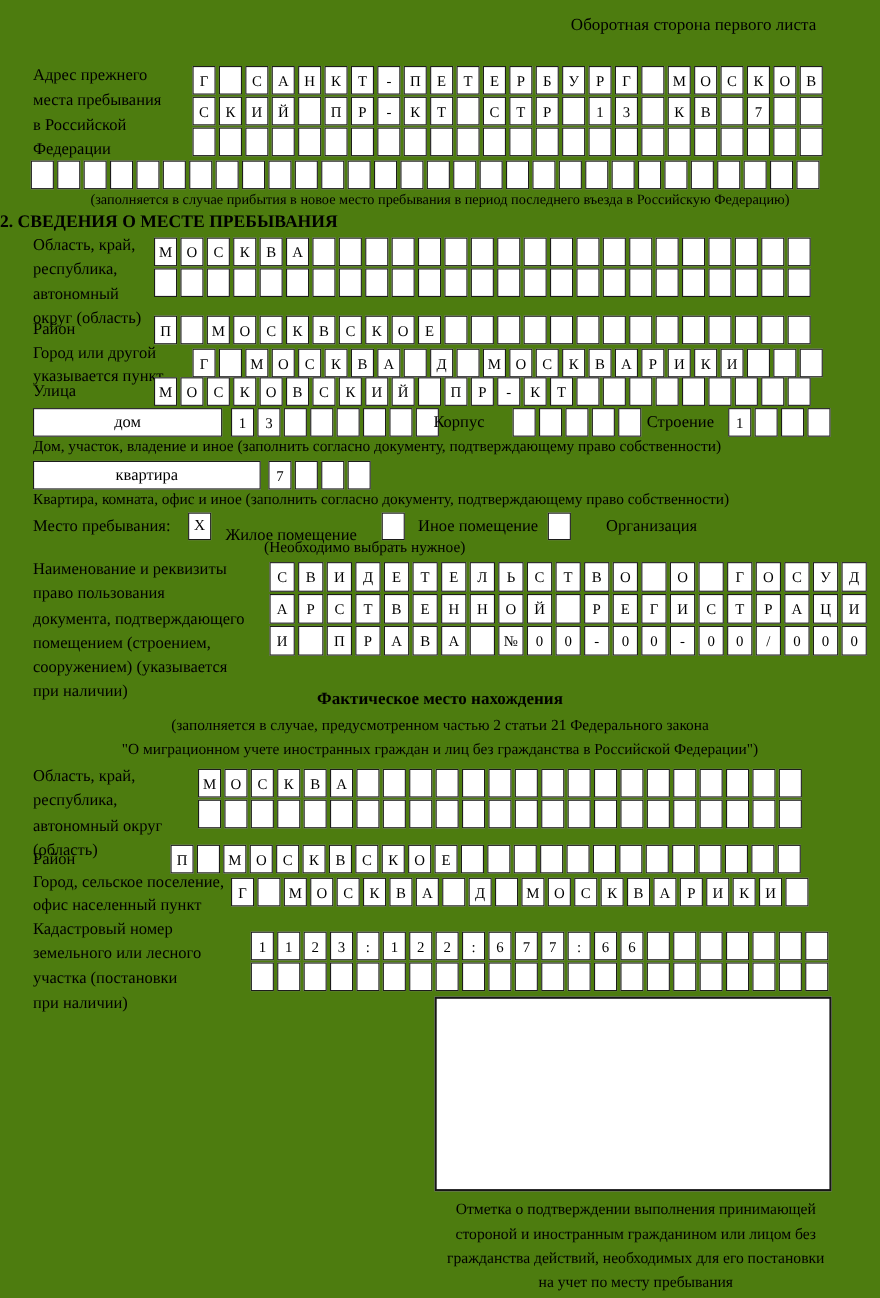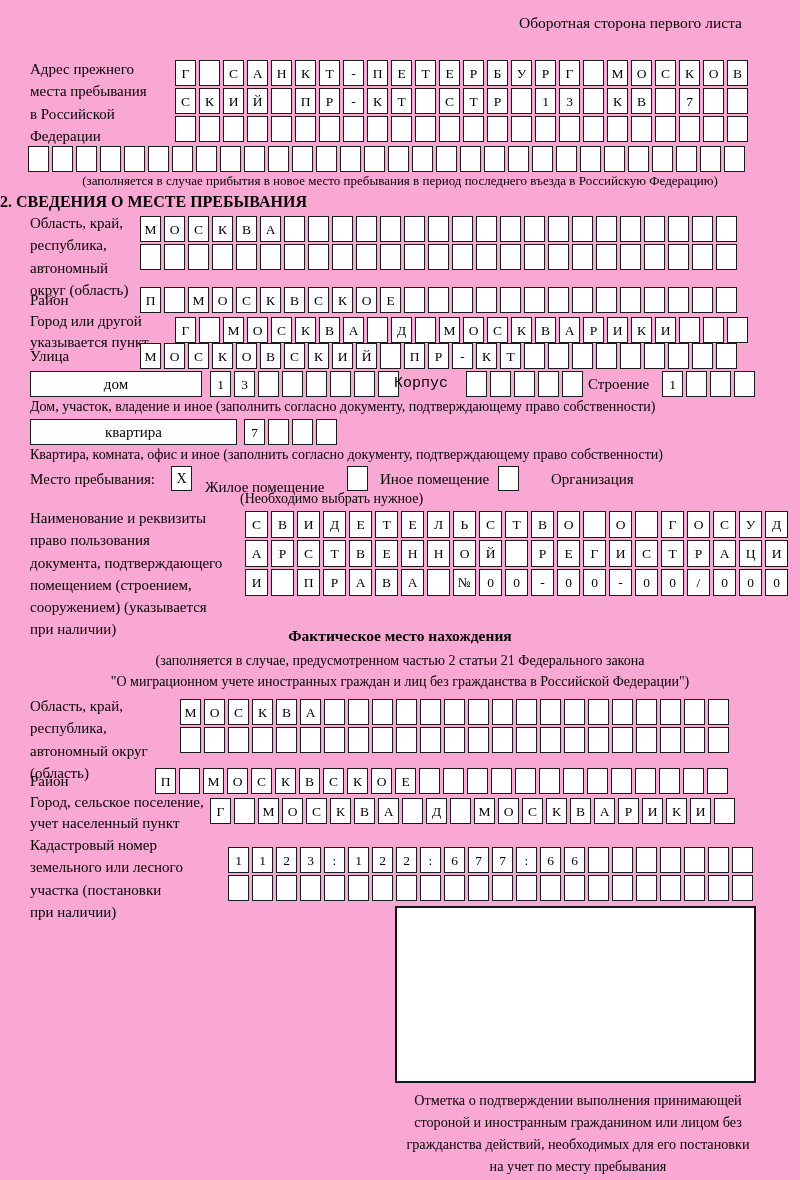--- a/index.html
+++ b/index.html
@@ -1,17 +1,17 @@
 <!DOCTYPE html>
 <html><head>
 <meta charset="utf-8">
 <style>
   html,body{margin:0;padding:0;background:#fff;}
   .page{
-    position:relative;width:800px;height:1180px;background:#f9a8d4;color:#000;
+    position:relative;width:800px;height:1180px;background:#4d7c0f;color:#000;
     font-family:"Liberation Serif","DejaVu Serif",serif;overflow:hidden;
   }
   .abs{position:absolute;}
   .lbl{position:absolute;font-size:15px;line-height:22.4px;white-space:nowrap;}
   .lbl.tight{line-height:21px;}
   .boxrow{position:absolute;display:flex;gap:3px;}
   .cell{
     box-sizing:border-box;flex:0 0 21px;width:21px;height:26px;
     border:1.7px solid #1c1c1c;background:#fff;
     display:flex;align-items:center;justify-content:center;
@@ -314,21 +314,21 @@
   <div class="boxrow" style="left:210px;top:371px;">
       <div class="cell">1</div>
       <div class="cell">3</div>
       <div class="cell"></div>
       <div class="cell"></div>
       <div class="cell"></div>
       <div class="cell"></div>
       <div class="cell"></div>
       <div class="cell"></div>
     </div>
-  <div class="lbl" style="left:394px;top:373px;font-family:Liberation Mono, monospace;">Корпус</div>
+  <div class="lbl" style="left:394px;top:373px;">Корпус</div>
   <div class="boxrow" style="left:466px;top:371px;">
       <div class="cell"></div>
       <div class="cell"></div>
       <div class="cell"></div>
       <div class="cell"></div>
       <div class="cell"></div>
     </div>
   <div class="lbl" style="left:588px;top:373px;">Строение</div>
   <div class="boxrow" style="left:662px;top:371px;">
       <div class="cell">1</div>
@@ -520,21 +520,21 @@
       <div class="cell"></div>
       <div class="cell"></div>
       <div class="cell"></div>
       <div class="cell"></div>
       <div class="cell"></div>
       <div class="cell"></div>
     </div>
 
   <div class="lbl tight" style="left:30px;top:792px;">
       <div>Город, сельское поселение,</div>
-      <div>учет населенный пункт</div>
+      <div>офис населенный пункт</div>
     </div>
   <div class="boxrow" style="left:210px;top:798px;">
       <div class="cell">Г</div>
       <div class="cell"></div>
       <div class="cell">М</div>
       <div class="cell">О</div>
       <div class="cell">С</div>
       <div class="cell">К</div>
       <div class="cell">В</div>
       <div class="cell">А</div>

